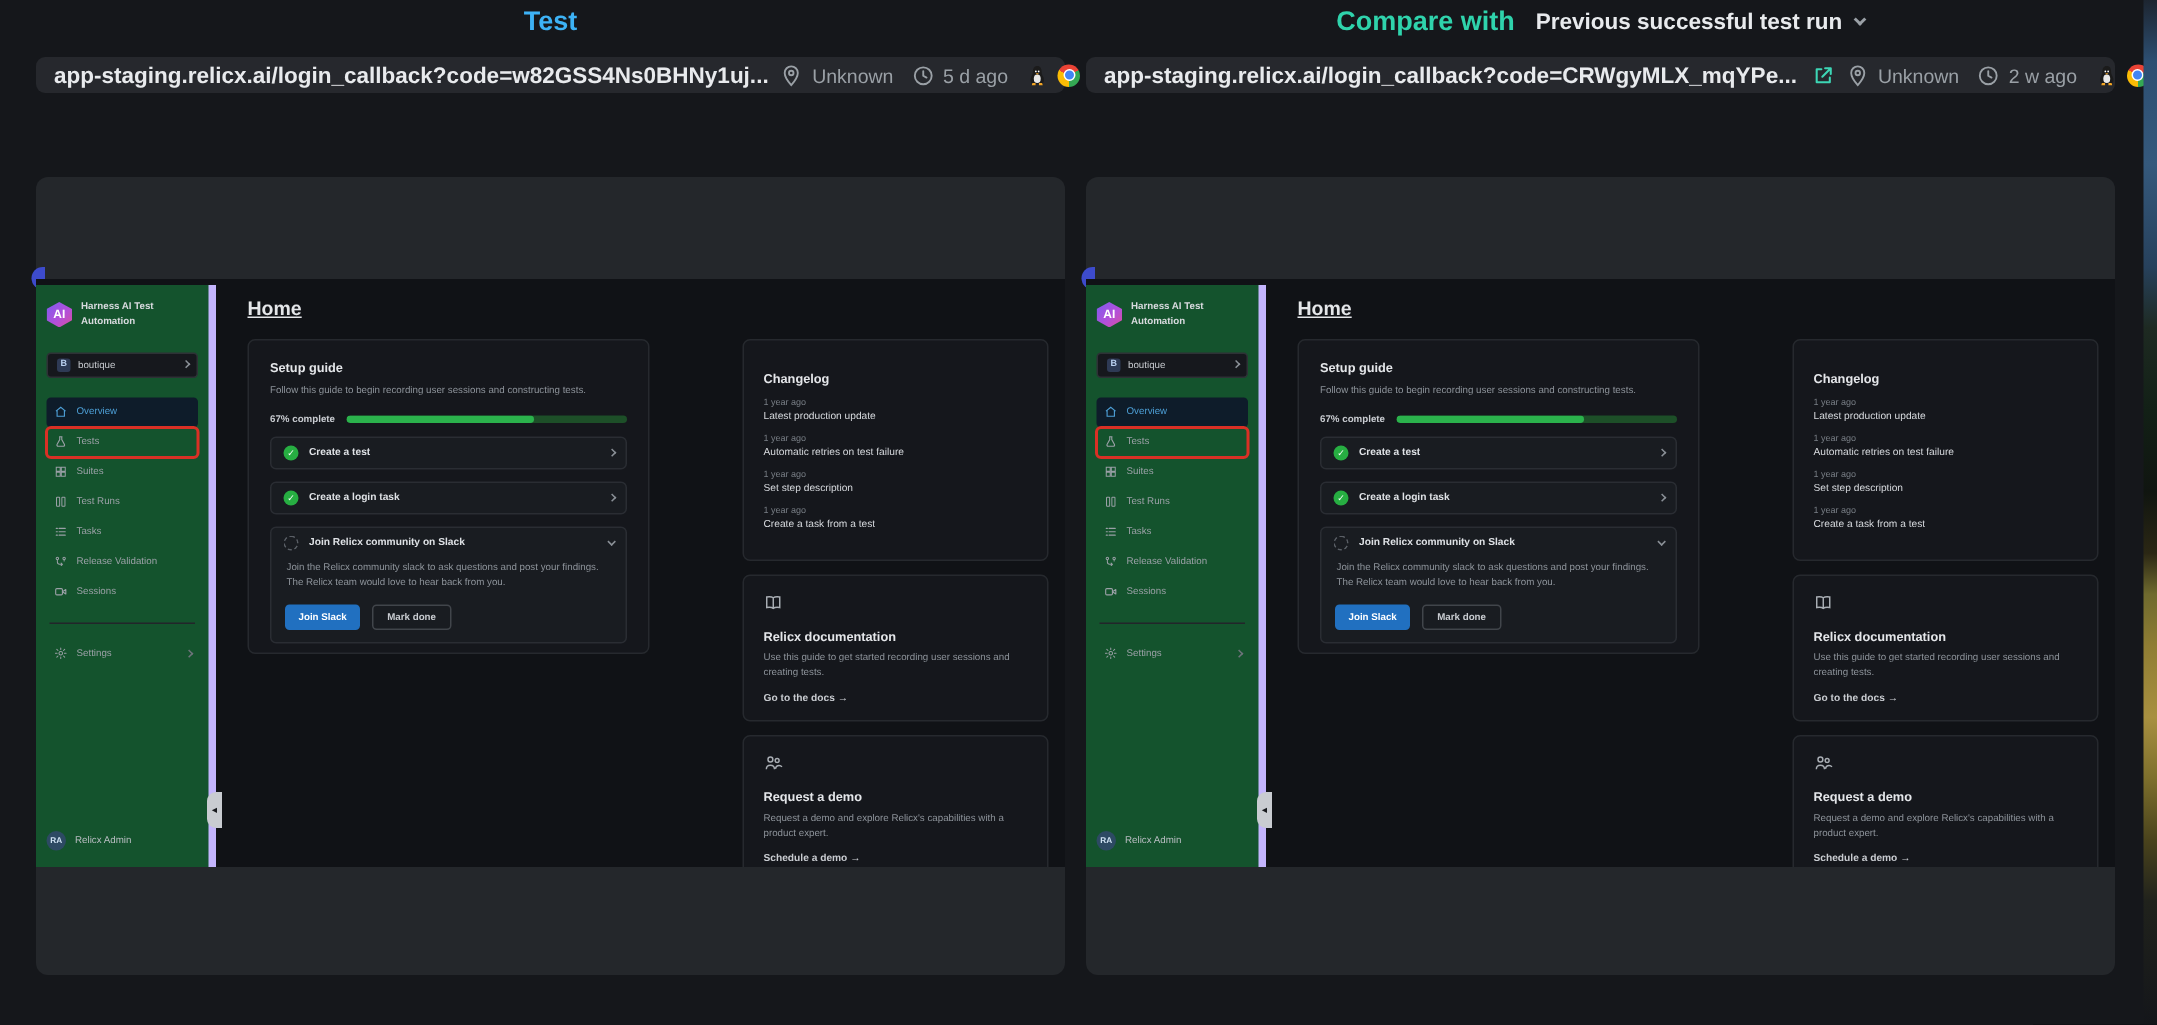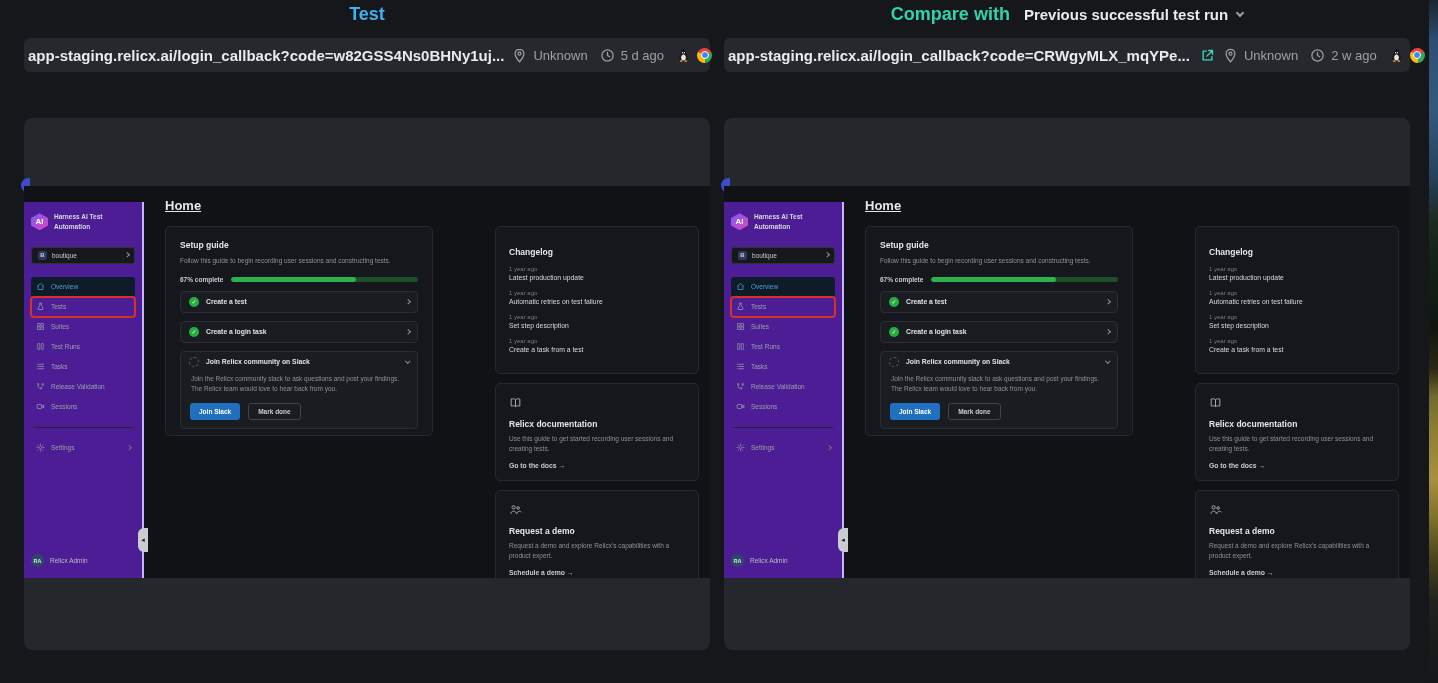--- a/index.html
+++ b/index.html
@@ -13,39 +13,39 @@
   .hdr.right { left:724px; width:686px; }
   .title-blue { color:#3db2f5; font-size:18px; font-weight:bold; }
   .title-teal { color:#2fd3ac; font-size:18px; font-weight:bold; }
   .cmp-sel { display:flex; align-items:center; gap:9px; color:#e8eaed; font-size:15px; font-weight:bold; cursor:pointer; }
   .chev { display:inline-block; width:6px; height:6px; border-right:2px solid currentColor; border-bottom:2px solid currentColor; }
   .chev.down  { transform:rotate(45deg); margin-top:-3px; }
   .chev.right { transform:rotate(-45deg); }
   .chev.dim { color:#9aa0a6; }
 
   
-  .urlbar { position:absolute; top:38px; width:686px; height:34px; background:#26282d; border-radius:6px;
-            display:flex; align-items:center; padding:0 4px; gap:8px; cursor:pointer; }
+  .urlbar { position:absolute; top:38px; width:686px; height:24px; background:#26282d; border-radius:6px;
+            display:flex; align-items:center; padding:0 12px; gap:8px; cursor:pointer; }
   .urlbar.l { left:24px; } .urlbar.r { left:724px; }
   .url-text { color:#e8eaed; font-size:15px; font-weight:bold; white-space:nowrap; }
   .u-meta { margin-left:auto; display:flex; align-items:center; gap:6px; color:#9aa0a6; font-size:13px; font-weight:normal; white-space:nowrap; }
   .mico { width:15px; height:15px; color:#9aa0a6; flex:none; }
   .ext { width:15px; height:15px; color:#3dd6b5; flex:none; margin-left:2px; }
   .chrome { width:15px; height:15px; border-radius:50%; position:relative; flex:none;
             background:conic-gradient(from -60deg,#ea4335 0 120deg,#34a853 0 240deg,#fbbc05 0 360deg); }
   .chrome::after { content:""; position:absolute; inset:3.5px; border-radius:50%; background:#4285f4; border:1.5px solid #fff; }
 
   
   .panel { position:absolute; top:118px; width:686px; height:532px; background:#24272b; border-radius:8px; }
   .panel.l { left:24px; } .panel.r { left:724px; }
   .marker { position:absolute; left:-3px; top:60px; width:9px; height:15px; background:#3d4bcc; border-radius:8px 0 0 8px; }
 
   
   .shot { position:absolute; left:0; right:0; top:68px; height:392px; background:#101216; overflow:hidden; }
-  .sb { position:absolute; left:0; top:16px; bottom:0; width:120px; background:#4c1d95; border-right:2px solid #c4b5fd; padding:10px 7px 0 7px; }
+  .sb { position:absolute; left:0; top:4px; bottom:0; width:120px; background:#14532d; border-right:5px solid #c4b5fd; padding:10px 7px 0 7px; }
   .brand { display:flex; align-items:center; gap:6px; }
   .logo { width:17px; height:17px; flex:none; border-radius:4px; transform:rotate(0deg);
           background:linear-gradient(135deg,#7a5cf0,#b44fd8 60%,#d84f9e); color:#fff; font-size:8px; font-weight:bold;
           display:flex; align-items:center; justify-content:center; clip-path:polygon(50% 0,100% 28%,100% 72%,50% 100%,0 72%,0 28%); }
   .brand-name { color:#d8dade; font-size:6.5px; font-weight:bold; line-height:1.5; width:66px; }
   .proj { margin-top:15px; height:17px; border:1px solid #2e3136; background:#16181d; border-radius:3px;
           display:flex; align-items:center; gap:5px; padding:0 6px; color:#c6c9ce; font-size:6.5px; cursor:pointer; }
   .proj-b { width:9px; height:9px; background:#2e3a55; color:#bcd2f2; border-radius:2px; font-size:6px; font-weight:bold;
             display:flex; align-items:center; justify-content:center; }
   .proj .chev { width:3.5px; height:3.5px; border-width:1px; margin-left:auto; color:#8a9097; }

